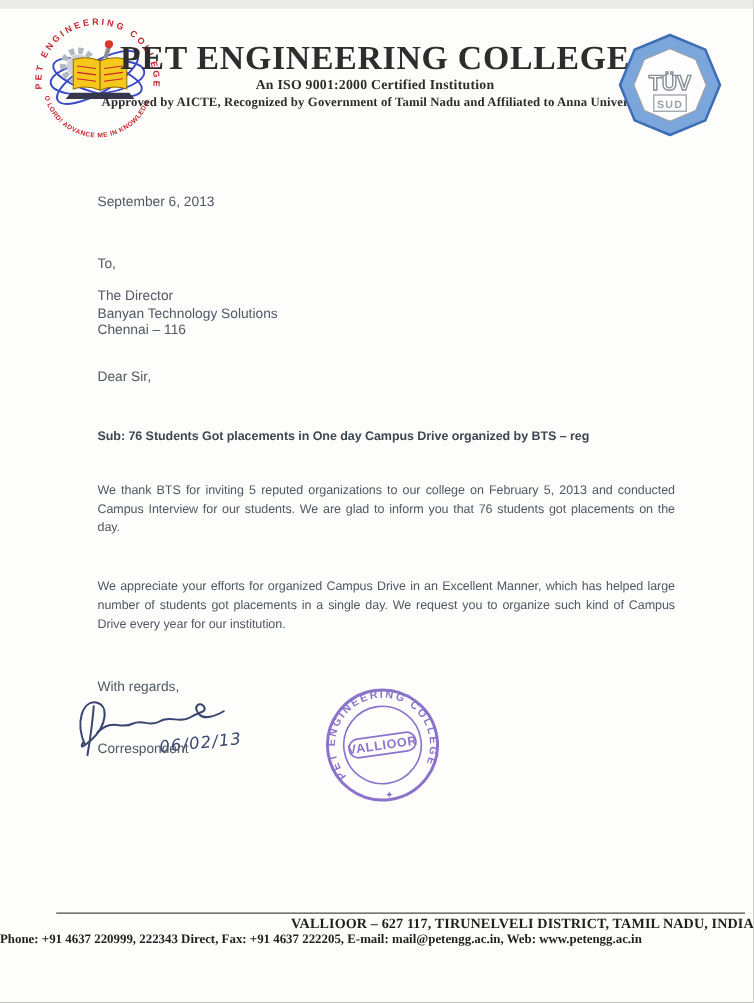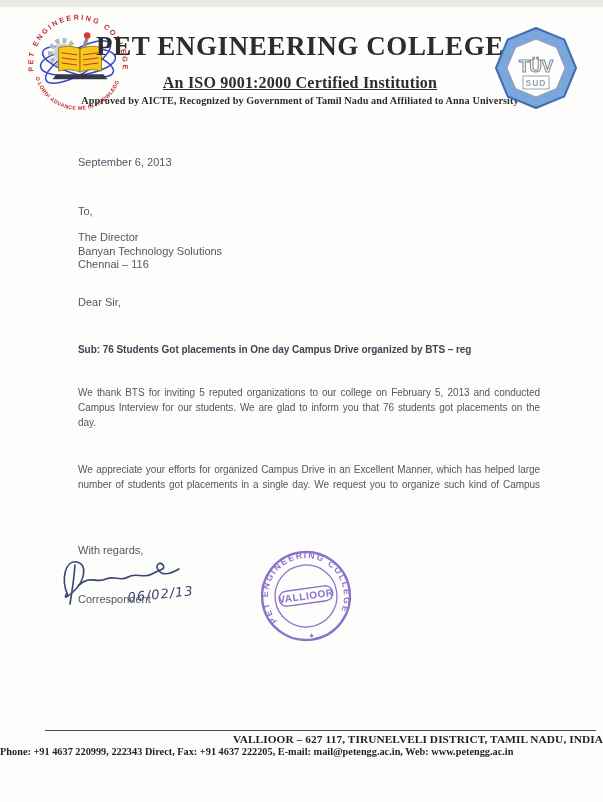--- a/index.html
+++ b/index.html
@@ -10,21 +10,21 @@
   }
   .scan-strip{position:absolute;top:0;left:0;width:603px;height:7px;background:#eaeae7;}
 
   
   .emblem{position:absolute;left:26px;top:12px;width:104px;height:104px;}
   .title-block{
     position:absolute;left:60px;top:31px;width:480px;text-align:center;
     font-family:"Liberation Serif",serif;color:#2d2d2d;
   }
   .college-name{font-size:27px;font-weight:bold;letter-spacing:.6px;white-space:nowrap;}
-  .iso-line{font-size:16px;font-weight:bold;margin-top:12px;letter-spacing:.2px;text-decoration:underline;}
+  .iso-line{font-size:11px;font-weight:bold;margin-top:0;letter-spacing:.2px;}
   .approval-line{font-size:10.2px;font-weight:bold;margin-top:3px;white-space:nowrap;letter-spacing:.1px;}
   .tuv-logo{position:absolute;left:494px;top:26px;width:84px;height:84px;}
 
   
   .btext{position:absolute;left:78px;font-size:11px;color:#4f5864;}
   .date-line{top:156px;}
   .to-line{top:205px;}
   .recipient-block{top:231px;line-height:13.5px;}
   .greeting-line{top:296px;}
   .subject-line{
@@ -121,20 +121,21 @@
 
   <div class="para para-1">
     <div class="jline">We thank BTS for inviting 5 reputed organizations to our college on February 5, 2013 and conducted</div>
     <div class="jline">Campus Interview for our students. We are glad to inform you that 76 students got placements on the</div>
     <div class="jline-last">day.</div>
   </div>
 
   <div class="para para-2">
     <div class="jline">We appreciate your efforts for organized Campus Drive in an Excellent Manner, which has helped large</div>
     <div class="jline">number of students got placements in a single day. We request you to organize such kind of Campus</div>
+    <div class="jline-last">Drive every year for our institution.</div>
   </div>
 
   <div class="btext closing-line">With regards,</div>
 
   <svg class="signature" viewBox="0 0 150 58">
     <g fill="none" stroke="#3a4570" stroke-width="1.6" stroke-linecap="round">
       <path d="M 10,42 C 2,24 8,6 19,8 C 29,10 28,26 15,38 C 9,43 5,46 9,39"></path>
       <path d="M 17,11 C 16,24 14,38 12,50"></path>
       <path d="M 20,32 C 32,20 38,30 48,25 C 56,21 62,28 70,23 C 78,18 86,25 94,20 C 102,15 108,16 105,11 C 102,7 96,11 101,17 C 105,22 114,19 121,15"></path>
     </g>

